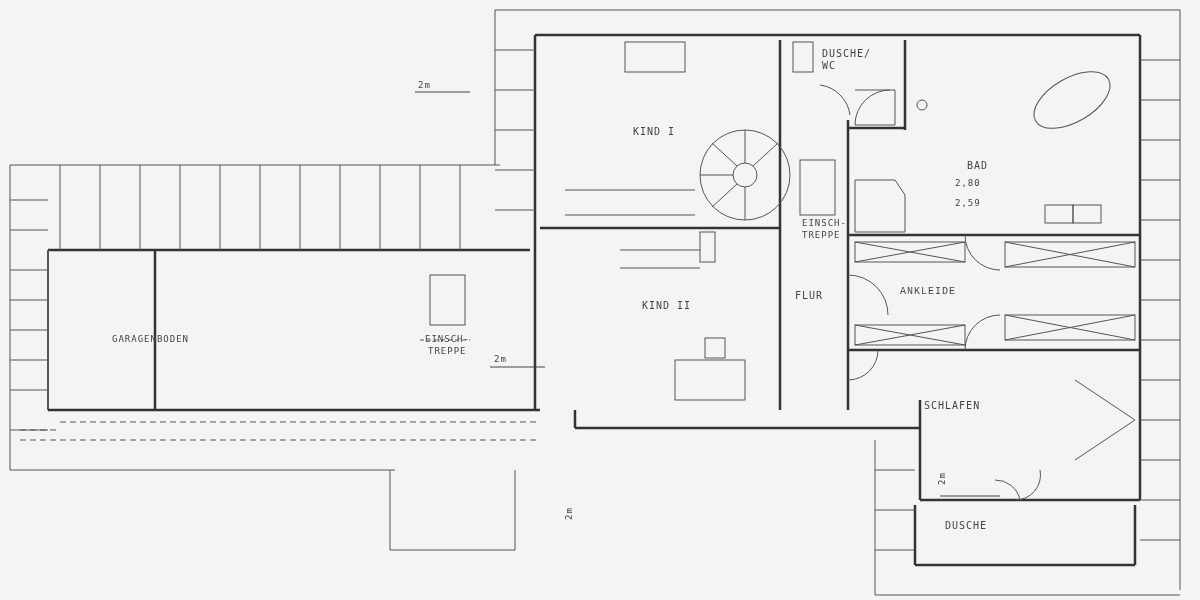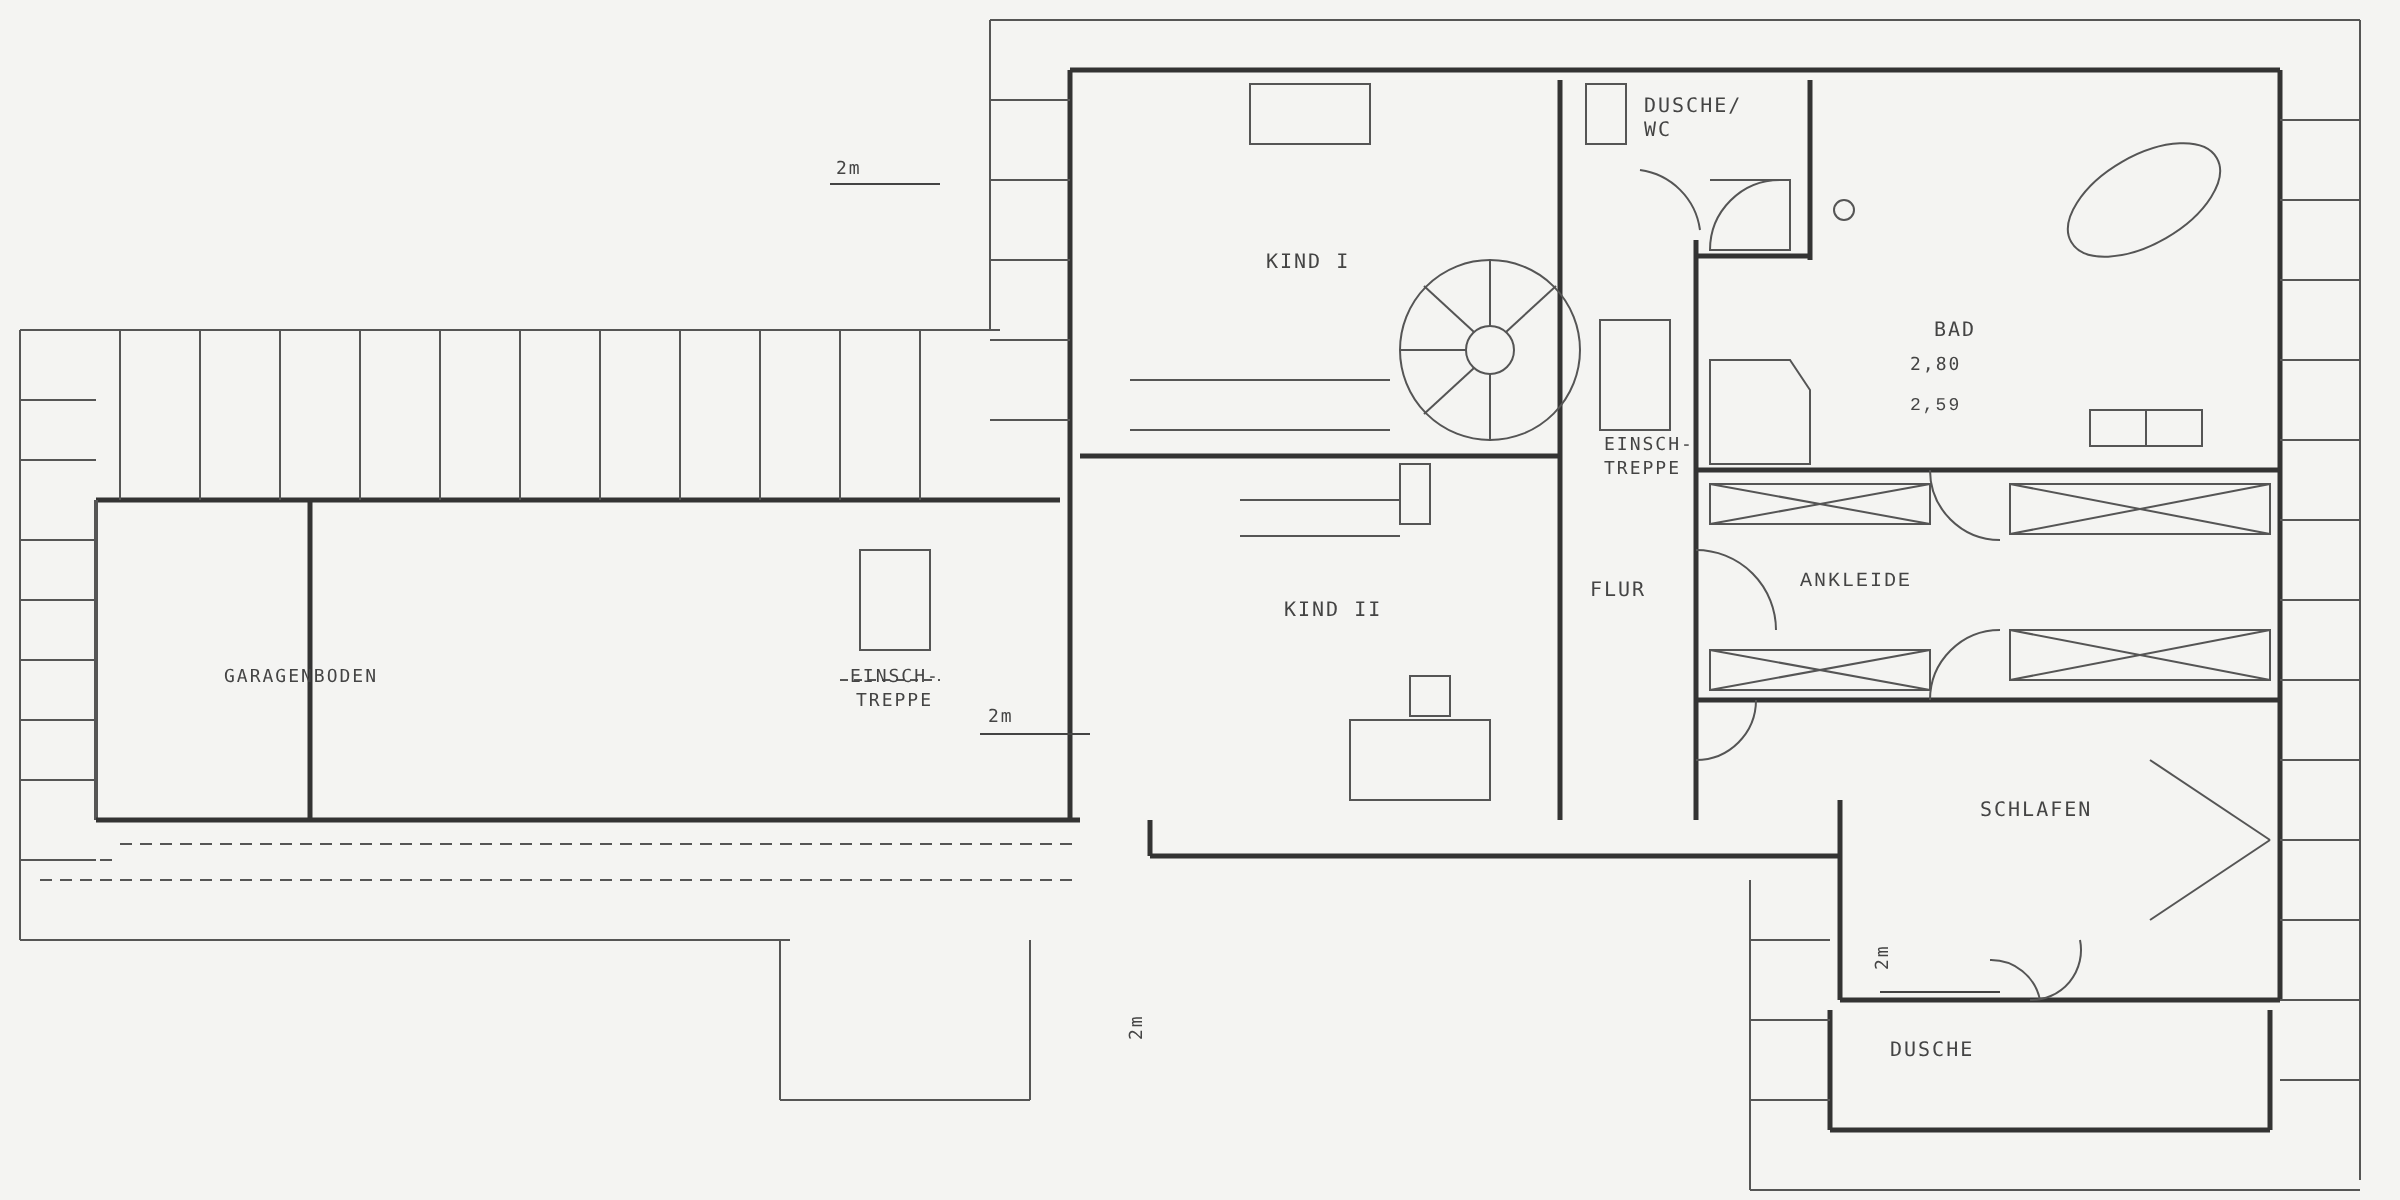--- a/index.html
+++ b/index.html
@@ -166,24 +166,24 @@
     </g>
   </g>
 </svg>
 
 <div class="lbl" style="left:633px;top:126px;">KIND I</div>
 <div class="lbl" style="left:642px;top:300px;">KIND II</div>
 <div class="lbl" style="left:822px;top:48px;text-align:center;">DUSCHE/</div>
 <div class="lbl" style="left:822px;top:60px;">WC</div>
 <div class="lbl" style="left:935px;top:160px;padding-left:32px;">BAD</div>
 <div class="lbl small" style="left:955px;top:178px;">2,80</div>
-<div class="lbl small" style="left:955px;top:198px;font-family:Liberation Mono, monospace;">2,59</div>
+<div class="lbl small" style="left:955px;top:198px;">2,59</div>
 <div class="lbl" style="left:795px;top:290px;">FLUR</div>
 <div class="lbl" style="left:900px;top:286px;font-family:Liberation Mono, monospace;">ANKLEIDE</div>
-<div class="lbl" style="left:990px;top:400px;">SCHLAFEN</div>
+<div class="lbl" style="left:924px;top:400px;">SCHLAFEN</div>
 <div class="lbl" style="left:945px;top:520px;">DUSCHE</div>
 <div class="lbl small" style="left:112px;top:334px;">GARAGENBODEN</div>
 <div class="lbl small" style="left:425px;top:334px;">EINSCH-</div>
 <div class="lbl small" style="left:428px;top:346px;">TREPPE</div>
 <div class="lbl small" style="left:802px;top:218px;">EINSCH-</div>
 <div class="lbl small" style="left:802px;top:230px;">TREPPE</div>
 <div class="lbl small" style="left:418px;top:80px;">2m</div>
 <div class="lbl small" style="left:494px;top:354px;">2m</div>
 <div class="lbl small vert" style="left:564px;top:520px;">2m</div>
 <div class="lbl small vert" style="left:937px;top:485px;">2m</div>

